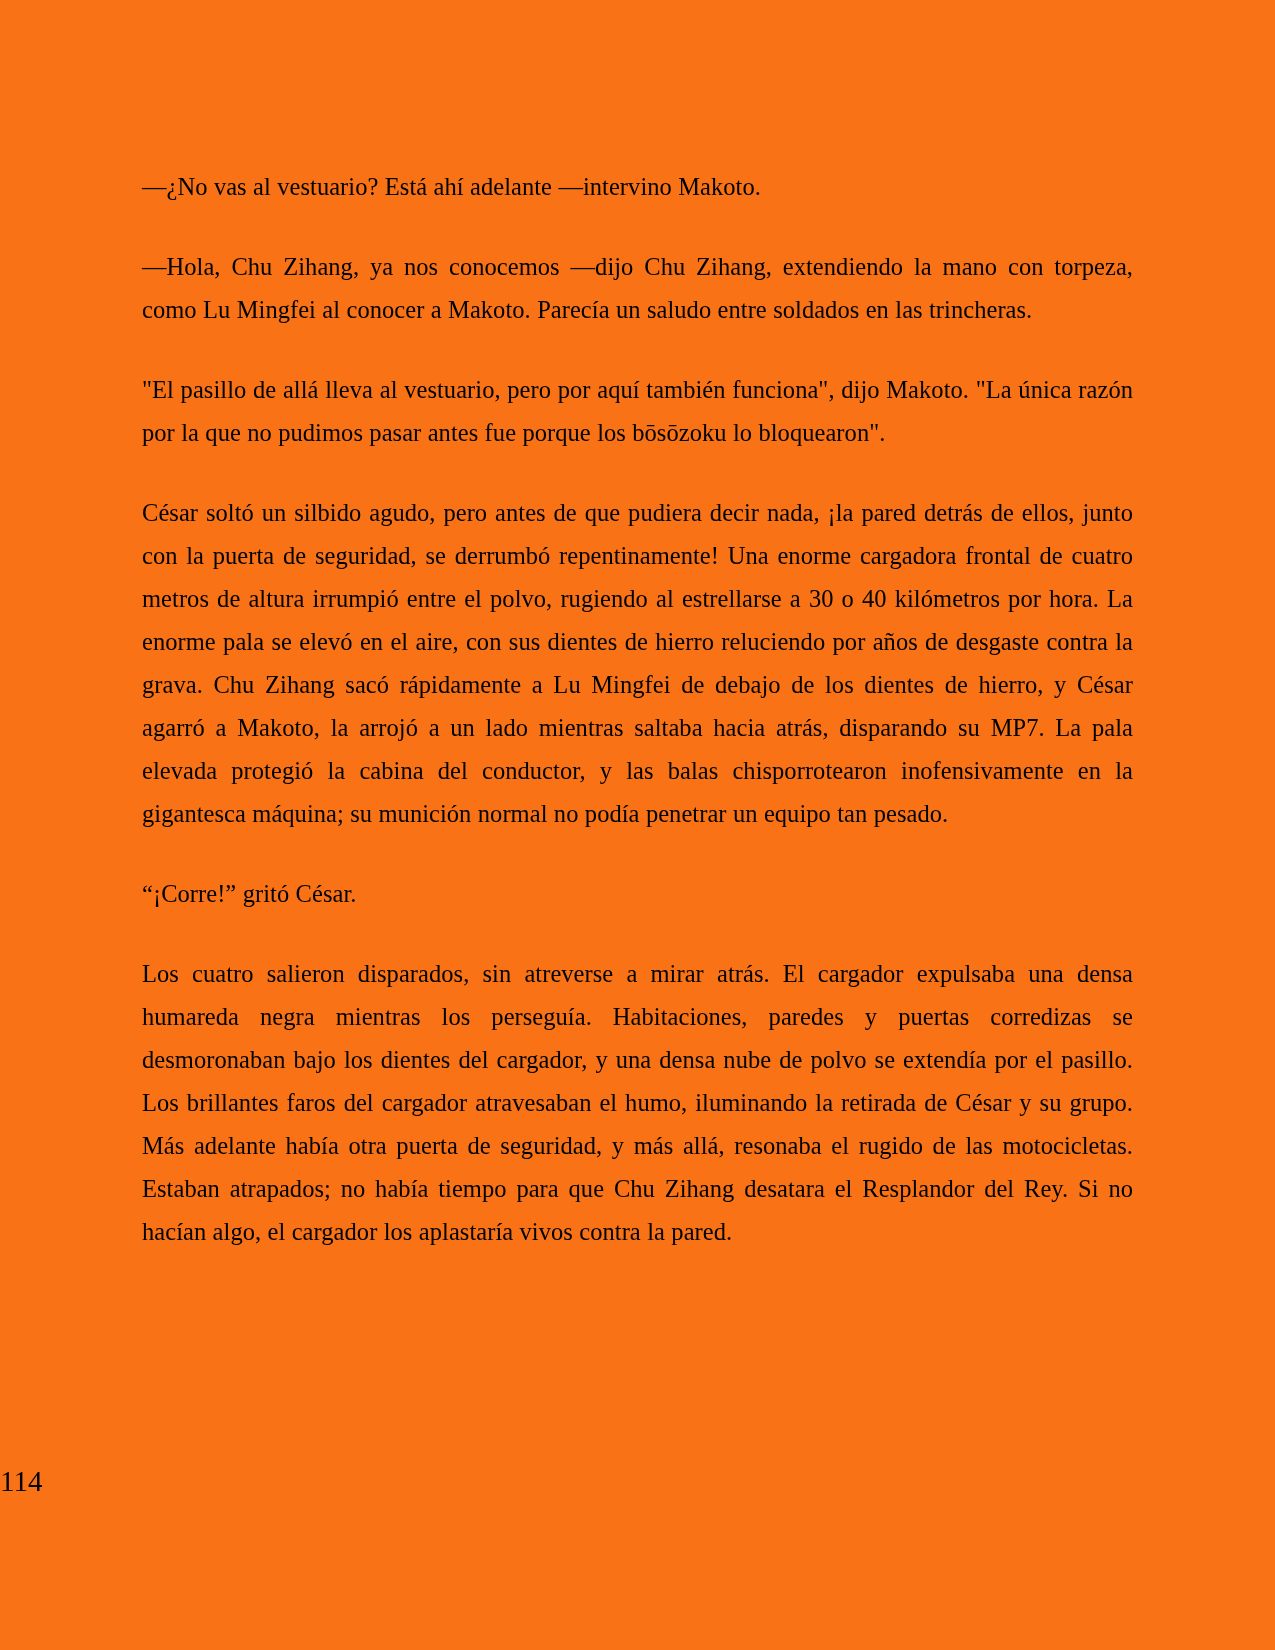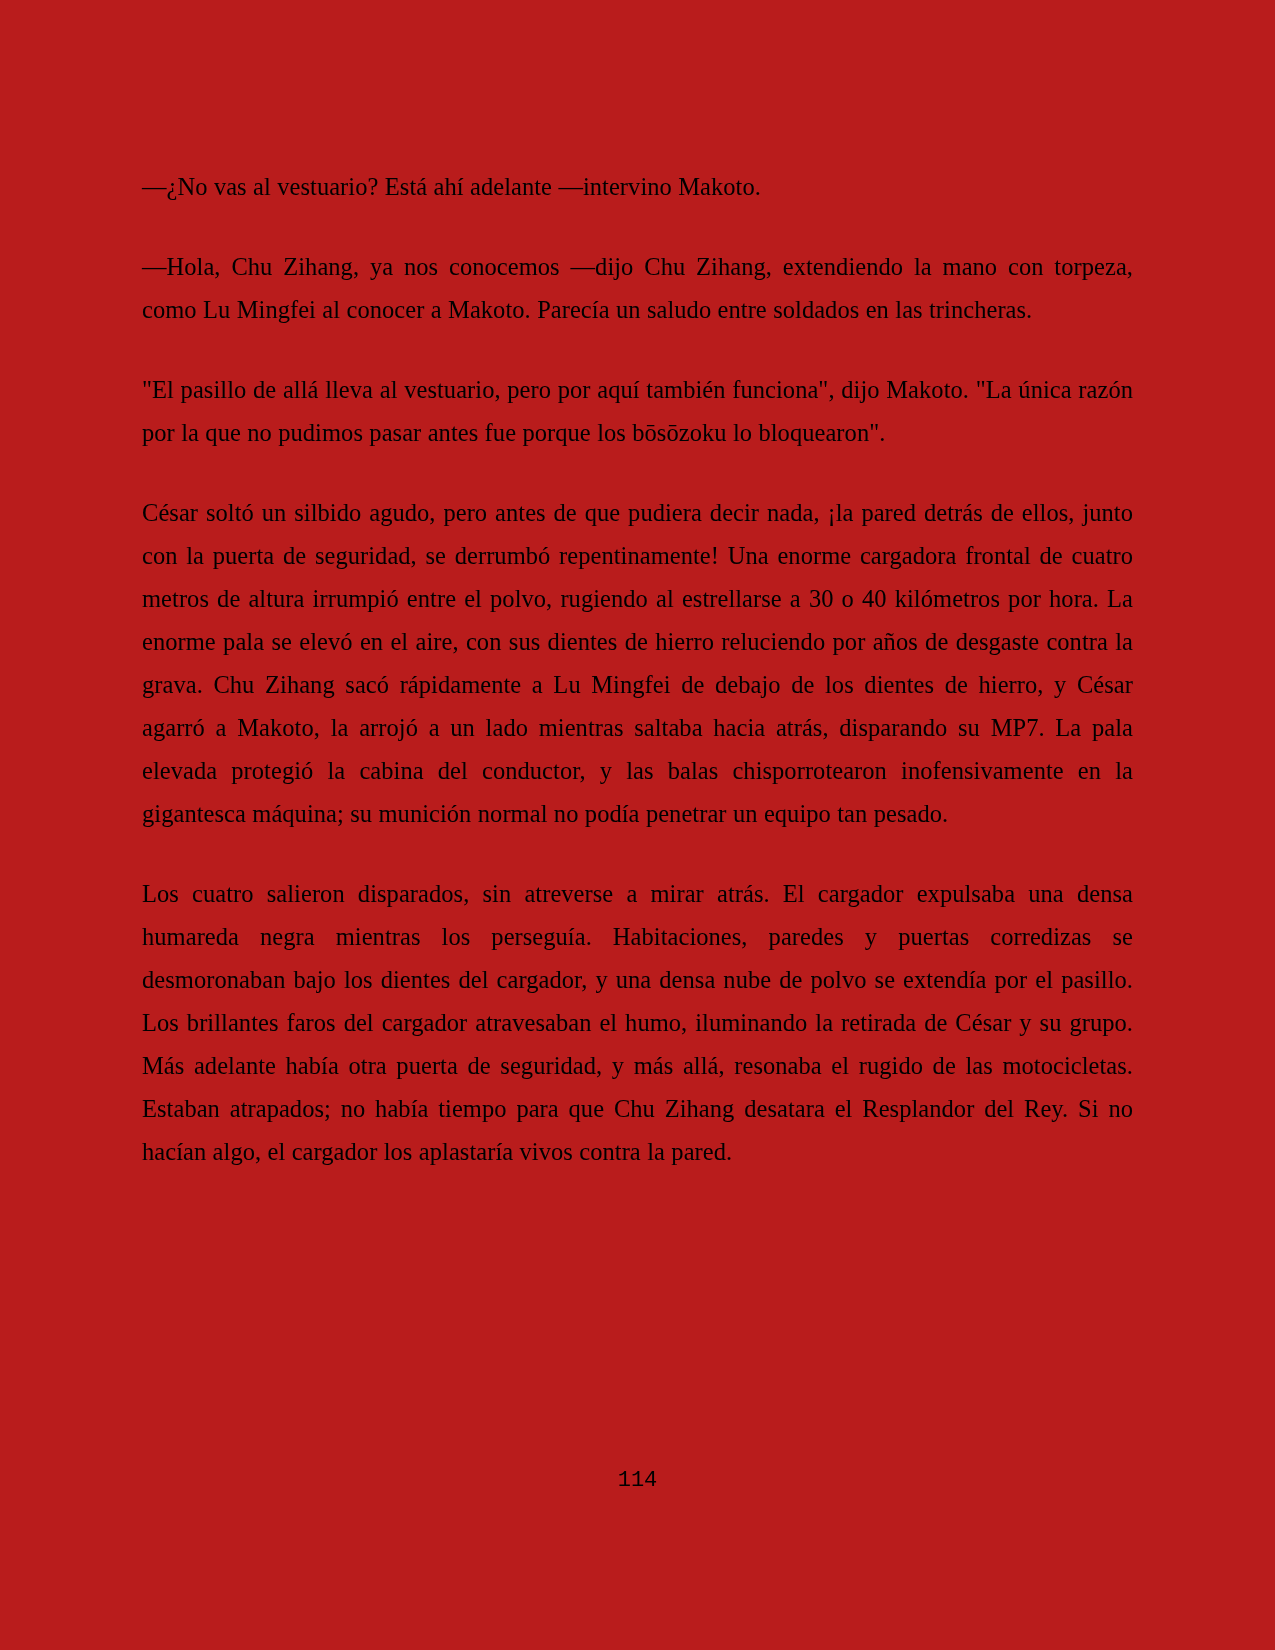--- a/index.html
+++ b/index.html
@@ -13,21 +13,21 @@
     font-family: "Liberation Serif", "DejaVu Serif", serif;
     color: #000000;
     -webkit-font-smoothing: antialiased;
   }
 
   .page {
     position: relative;
     box-sizing: border-box;
     width: 1275px;
     height: 1650px;
-    background: #b91c1c;
+    background: #f97316;
     padding: 165px 142px 0 142px;
   }
 
   .content {
     width: 100%;
   }
 
   p.para {
     margin: 0 0 37px 0;
     font-size: 24.5px;
@@ -43,43 +43,44 @@
   
   p.para.single {
     text-align: left;
   }
 
   .page-number {
     position: absolute;
     left: 0;
     right: 0;
     top: 1468px;
-    text-align: center;
-    font-size: 22px;
+    text-align: left;
+    font-size: 29px;
     line-height: 26px;
-    font-family: Liberation Mono, monospace;
+    font-family: Liberation Serif, serif;
   }
 </style>
 </head>
 <body>
 
 <div class="page">
 
   <div class="content">
 
     <p class="para single">—¿No vas al vestuario? Está ahí adelante —intervino Makoto.</p>
 
     <p class="para">—Hola, Chu Zihang, ya nos conocemos —dijo Chu Zihang, extendiendo la mano con torpeza, como Lu Mingfei al conocer a Makoto. Parecía un saludo entre soldados en las trincheras.</p>
 
 
     <p class="para">"El pasillo de allá lleva al vestuario, pero por aquí también funciona", dijo Makoto. "La única razón por la que no pudimos pasar antes fue porque los bōsōzoku lo bloquearon".</p>
 
     <p class="para">César soltó un silbido agudo, pero antes de que pudiera decir nada, ¡la pared detrás de ellos, junto con la puerta de seguridad, se derrumbó repentinamente! Una enorme cargadora frontal de cuatro metros de altura irrumpió entre el polvo, rugiendo al estrellarse a 30 o 40 kilómetros por hora. La enorme pala se elevó en el aire, con sus dientes de hierro reluciendo por años de desgaste contra la grava. Chu Zihang sacó rápidamente a Lu Mingfei de debajo de los dientes de hierro, y César agarró a Makoto, la arrojó a un lado mientras saltaba hacia atrás, disparando su MP7. La pala elevada protegió la cabina del conductor, y las balas chisporrotearon inofensivamente en la gigantesca máquina; su munición normal no podía penetrar un equipo tan pesado.</p>
 
 
+    <p class="para single">“¡Corre!” gritó César.</p>
 
     <p class="para">Los cuatro salieron disparados, sin atreverse a mirar atrás. El cargador expulsaba una densa humareda negra mientras los perseguía. Habitaciones, paredes y puertas corredizas se desmoronaban bajo los dientes del cargador, y una densa nube de polvo se extendía por el pasillo. Los brillantes faros del cargador atravesaban el humo, iluminando la retirada de César y su grupo. Más adelante había otra puerta de seguridad, y más allá, resonaba el rugido de las motocicletas. Estaban atrapados; no había tiempo para que Chu Zihang desatara el Resplandor del Rey. Si no hacían algo, el cargador los aplastaría vivos contra la pared.</p>
 
 
   </div>
 
   <div class="page-number">114</div>
 
 </div>
 

